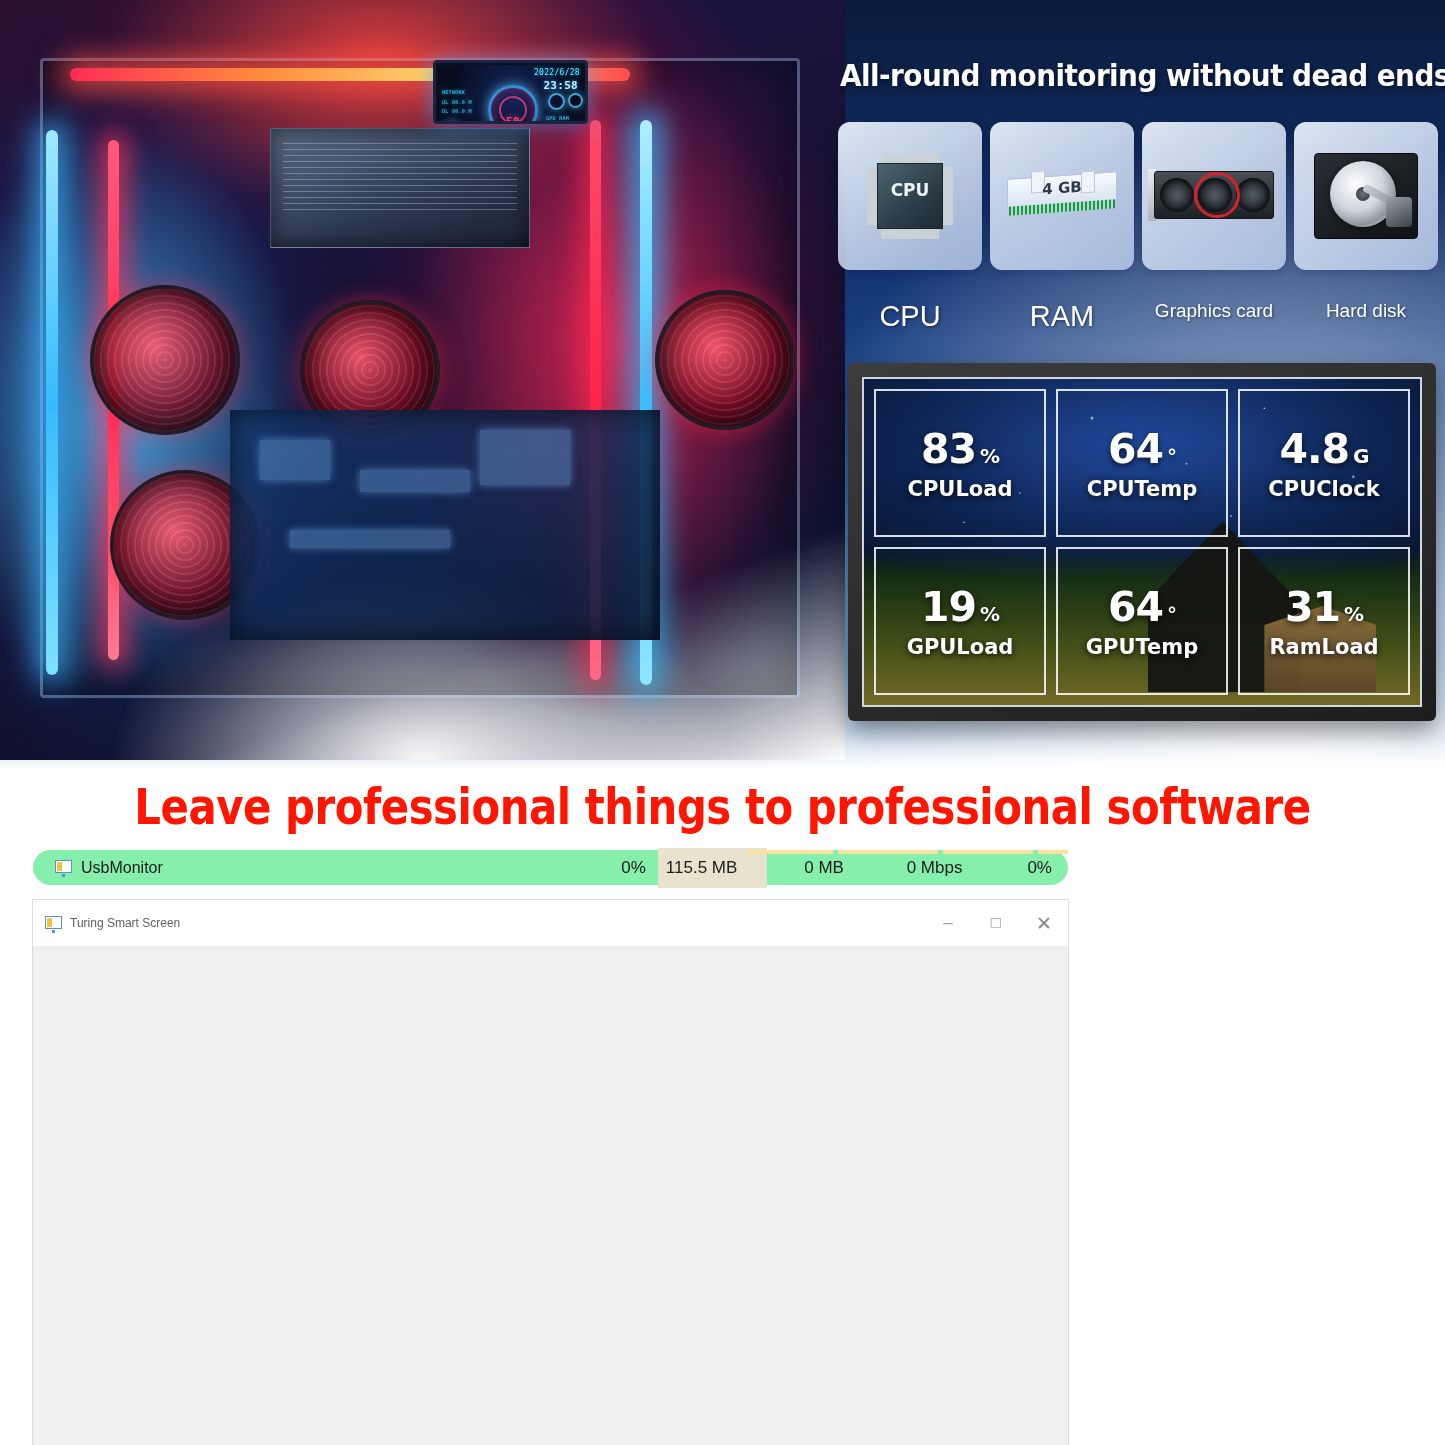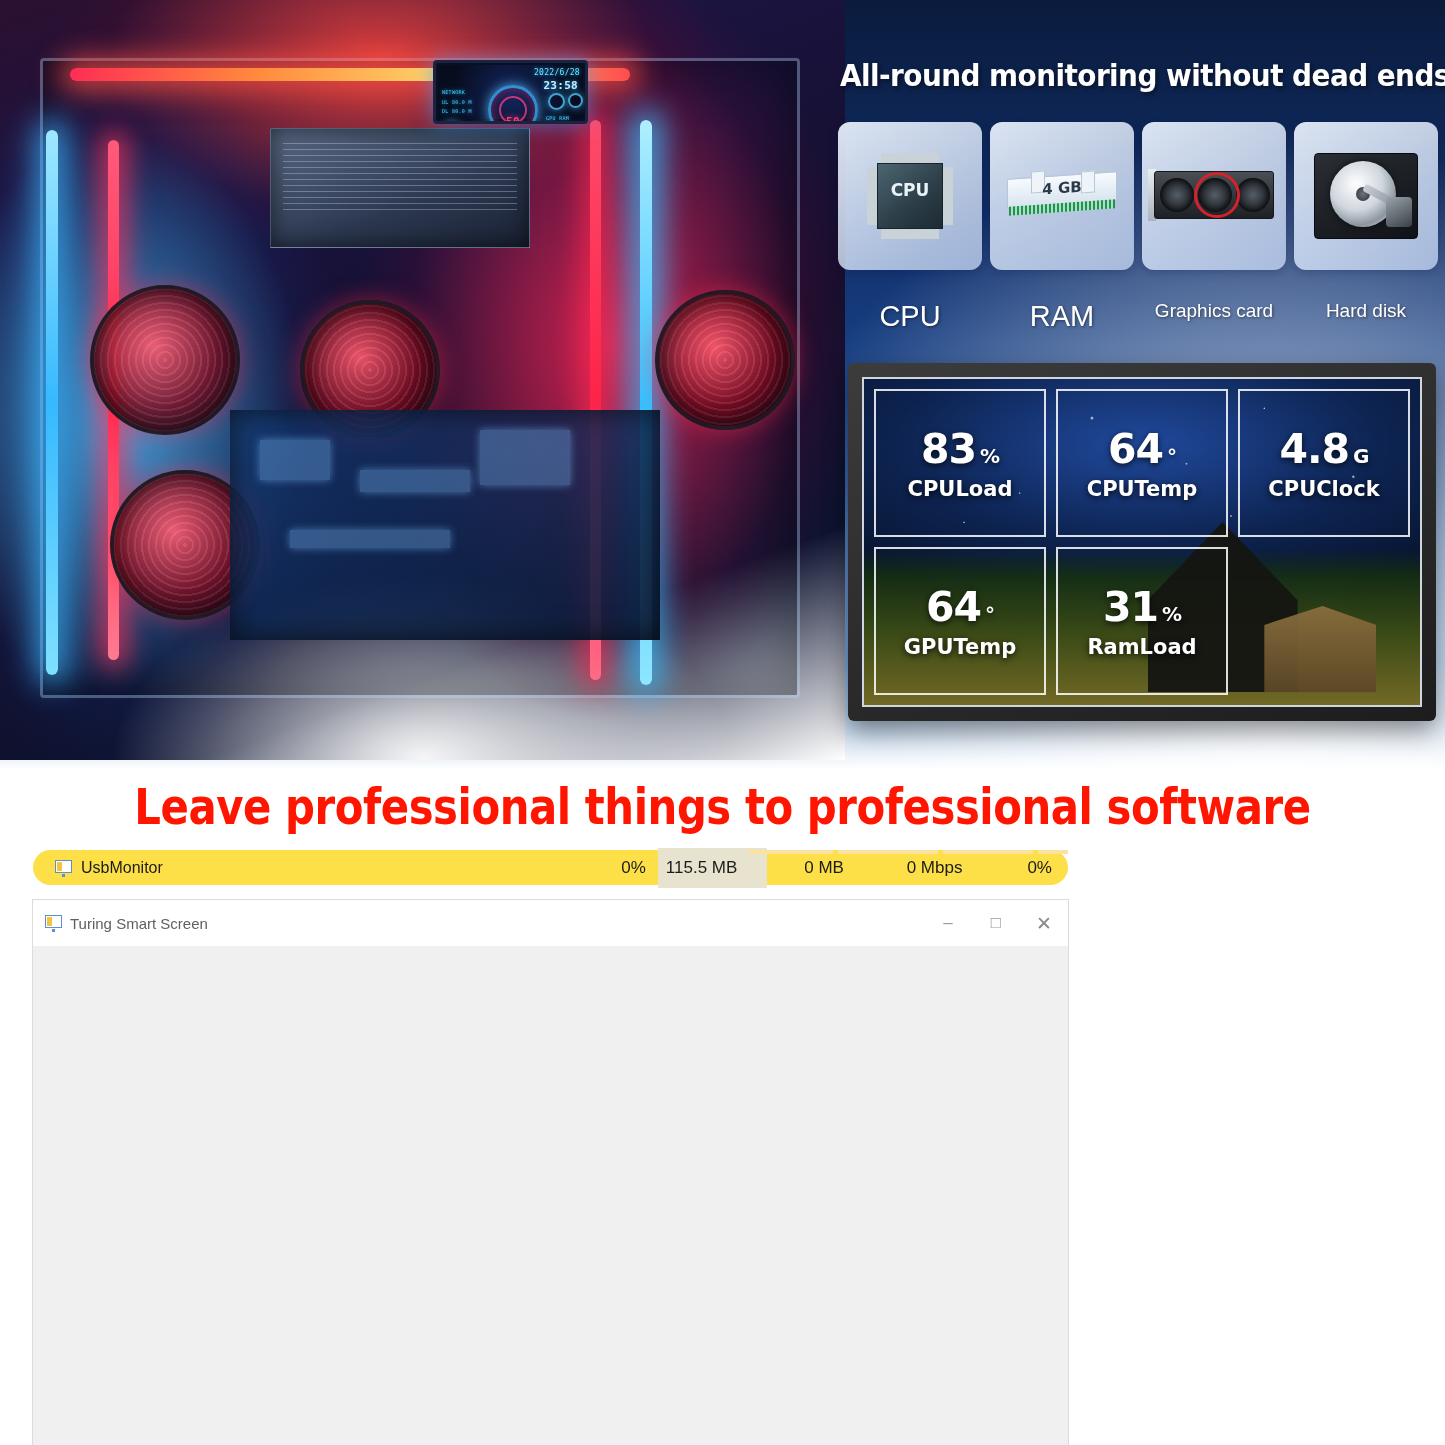--- a/index.html
+++ b/index.html
@@ -242,40 +242,40 @@
     transform:scaleX(0.93) scaleY(1.1); transform-origin:center top;
     white-space:nowrap;
   }
 
   
   #sw { position:absolute; left:0; top:845px; width:1445px; height:600px; background:#fff; }
 
   
   #taskrow {
     position:absolute; left:33px; top:5px; width:1035px; height:35px;
-    background:#fde047; display:flex; align-items:center;
+    background:#86efac; display:flex; align-items:center;
     font-family:"Liberation Sans", sans-serif; font-size:16px; color:#1b1b1b;border-radius:20px;
   }
   #taskrow .tm-name { display:flex; align-items:center; gap:9px; padding-left:22px; width:510px; }
   .mon-ico { width:17px; height:15px; position:relative; display:inline-block; }
   .mon-ico i { position:absolute; left:0; top:0; width:17px; height:13px; border:1.6px solid #5b8fd0; background:#fff; }
   .mon-ico i::after{ content:""; position:absolute; left:1px; top:1px; width:5px; height:9px; background:#f5c342; }
   .mon-ico b { position:absolute; left:7px; bottom:-2px; width:3px; height:3px; background:#5b8fd0; }
   #taskrow .tm-cell { text-align:right; font-size:17px; }
   #taskrow .tm-cell.hl { background:#e8e3cf; height:40px; display:flex; align-items:center; justify-content:flex-end; }
   .tm-top-bar { position:absolute; top:0; height:4px; background:#fce2a0; }
 
   
   #turing {
     position:absolute; left:33px; top:55px; width:1035px; height:545px;
     background:#f0f0f0; box-shadow:0 0 0 1px #dcdcdc;
   }
   #turing .titlebar { height:46px; background:#fff; display:flex; align-items:center; }
   #turing .tb-title { display:flex; align-items:flex-start; gap:8px; padding-left:12px;
-     font-size:15px; color:#606060; }
+     font-size:12px; color:#606060; }
   #turing .tb-ctrls { margin-left:auto; display:flex; }
   .wbtn { width:48px; height:46px; display:flex; align-items:center; justify-content:center;
      color:#9a9a9a; font-size:17px; }
   .wbtn.close { color:#8a8a8a; font-size:19px; }
 </style>
 </head>
 <body>
 
 <div id="hero">
 
@@ -396,20 +396,24 @@
         </div>
         <div class="cell">
           <div class="num"><span>64</span><span class="unit">°</span></div>
           <div class="cap">CPUTemp</div>
         </div>
         <div class="cell">
           <div class="num"><span>4.8</span><span class="unit">G</span></div>
           <div class="cap">CPUClock</div>
         </div>
         <div class="cell">
+          <div class="num"><span>19</span><span class="unit">%</span></div>
+          <div class="cap">GPULoad</div>
+        </div>
+        <div class="cell">
           <div class="num"><span>64</span><span class="unit">°</span></div>
           <div class="cap">GPUTemp</div>
         </div>
         <div class="cell">
           <div class="num"><span>31</span><span class="unit">%</span></div>
           <div class="cap">RamLoad</div>
         </div>
       </div>
     </div>
   </div>

